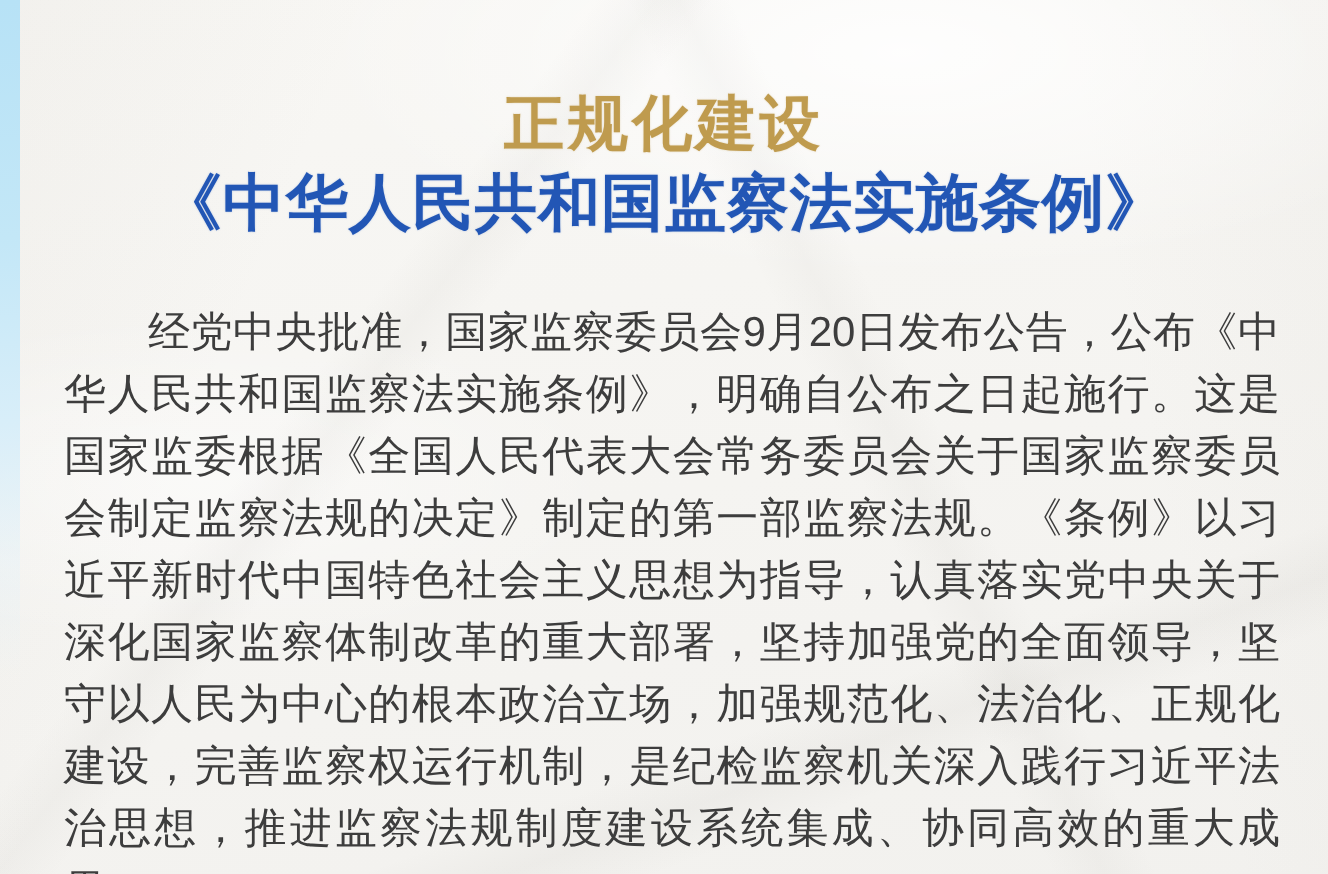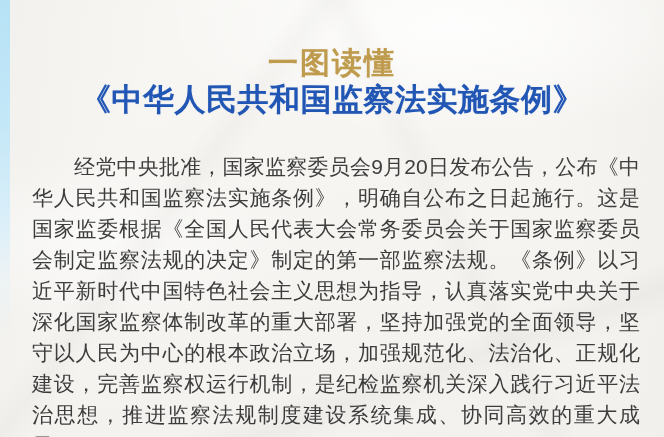--- a/index.html
+++ b/index.html
@@ -66,21 +66,20 @@
     text-shadow: 0 0 1px rgba(191,155,78,0.35);
   }
 
   .headline-blue {
     font-size: 31px;
     line-height: 40px;
     font-weight: bold;
     color: #2256b5;
     letter-spacing: 0.5px;
     text-shadow: 0 0 1px rgba(34,86,181,0.3);
-    font-family: Liberation Mono, monospace;
   }
 
   .body-text {
     position: absolute;
     top: 151px;
     left: 32px;
     width: 608px;
     font-size: 21px;
     line-height: 31px;
     color: #3d3d3d;
@@ -90,19 +89,19 @@
   }
 </style>
 </head>
 <body>
 
 <div class="canvas">
 
   <div class="left-strip"></div>
 
   <div class="header">
-    <div class="headline-gold">一图读懂</div>
+    <div class="headline-gold">正规化建设</div>
     <div class="headline-blue">《中华人民共和国监察法实施条例》</div>
   </div>
 
   <p class="body-text">经党中央批准，国家监察委员会9月20日发布公告，公布《中华人民共和国监察法实施条例》，明确自公布之日起施行。这是国家监委根据《全国人民代表大会常务委员会关于国家监察委员会制定监察法规的决定》制定的第一部监察法规。《条例》以习近平新时代中国特色社会主义思想为指导，认真落实党中央关于深化国家监察体制改革的重大部署，坚持加强党的全面领导，坚守以人民为中心的根本政治立场，加强规范化、法治化、正规化建设，完善监察权运行机制，是纪检监察机关深入践行习近平法治思想，推进监察法规制度建设系统集成、协同高效的重大成果。</p>
 
 </div>
 
 </body></html>

